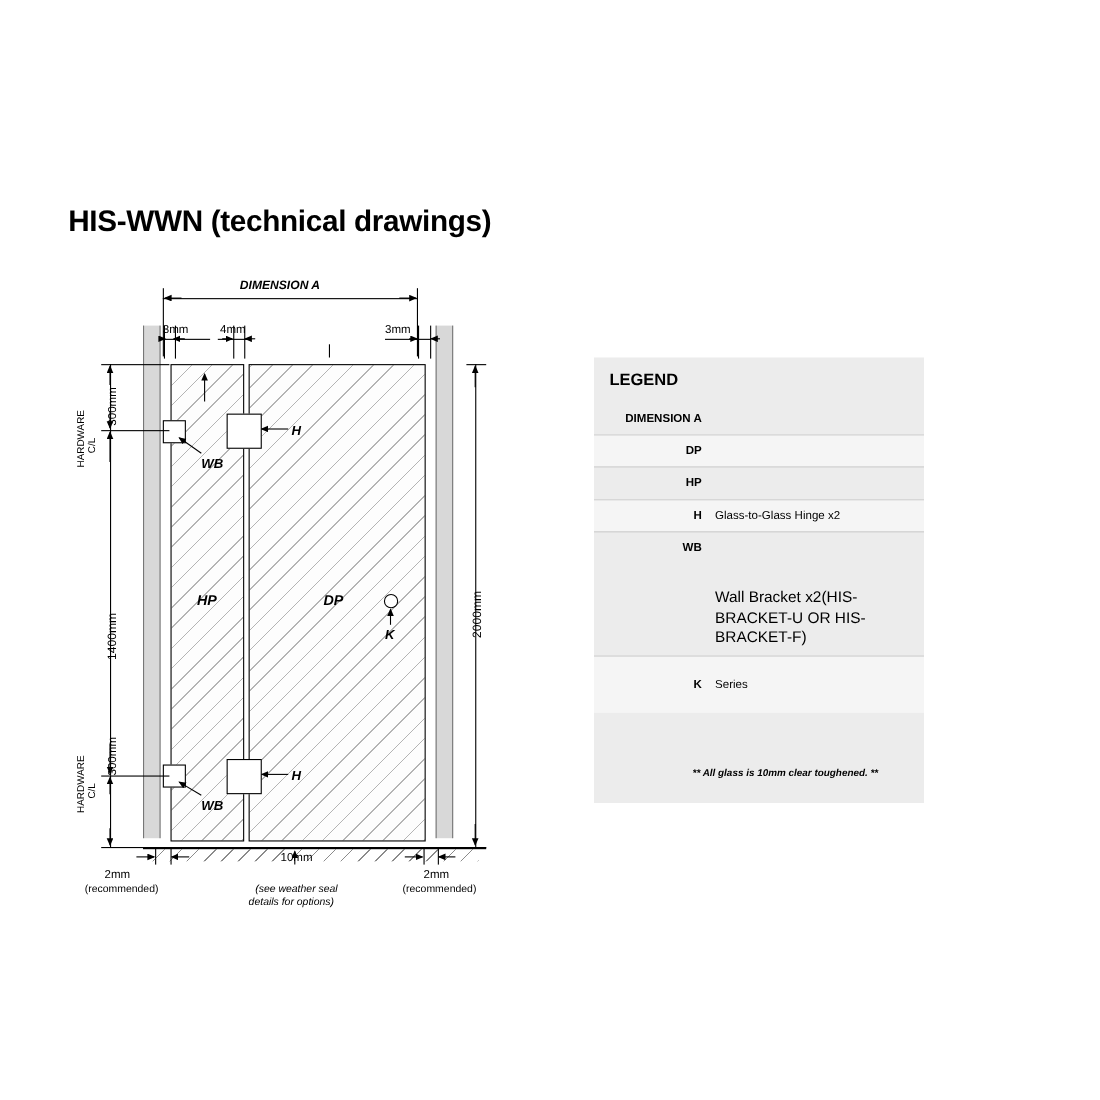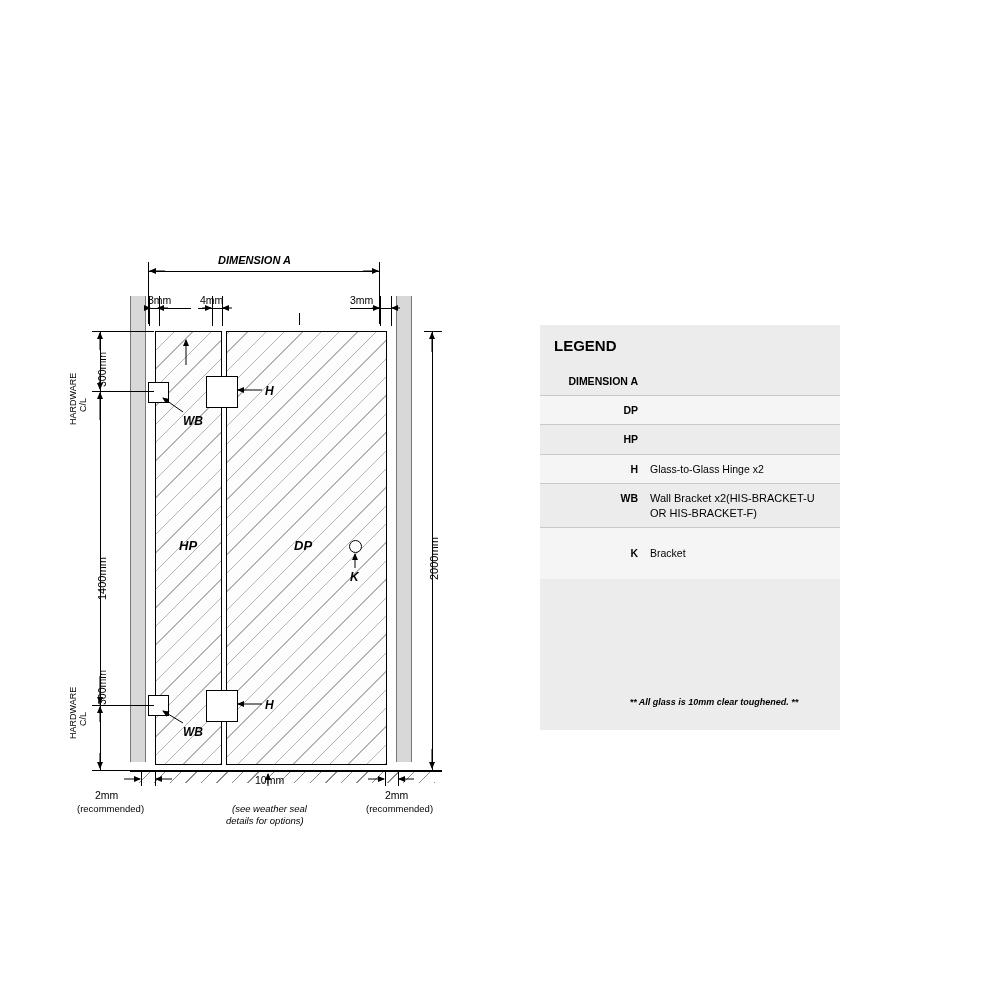--- a/index.html
+++ b/index.html
@@ -107,27 +107,28 @@
   }
   .lrow .val{
     flex:1;font-size:10.5px;line-height:1.35;
   }
   .lrow.alt{background:#f5f5f5;}
   .lrow.nob{border-bottom:none;}
   .legend-foot{
     position:absolute;left:0;top:372px;width:348px;text-align:center;
     font-size:9px;font-style:italic;font-weight:bold;
   }
-  .wide .val{font-size:11px;}
+  .wide .val{font-size:14px;margin-top:42px;}
 </style>
 </head>
 <body>
 
 <div class="page">
 
+  <div id="page-title">HIS-WWN (technical drawings)</div>
 
   <div class="drawing">
 
     <div class="line vline" style="left:148px;top:262px;width:1px;height:62px;"></div>
     <div class="line vline" style="left:379px;top:262px;width:1px;height:62px;"></div>
     <div class="line hline" style="left:148px;top:271px;width:232px;"></div>
     <div class="lbl lbl-i" style="left:218px;top:254px;">DIMENSION A</div>
 
     <div class="line hline" style="left:149px;top:308px;width:42px;"></div>
     <div class="line hline" style="left:198px;top:308px;width:30px;"></div>
@@ -276,19 +277,19 @@
         <div class="val">Glass-to-Glass Hinge x2</div>
       </div>
 
       <div class="lrow wide">
         <div class="key">WB</div>
         <div class="val">Wall Bracket x2(HIS-BRACKET-U OR HIS-BRACKET-F)</div>
       </div>
 
       <div class="lrow alt nob" style="padding-top:18px;padding-bottom:18px;">
         <div class="key">K</div>
-        <div class="val">Bracket</div>
+        <div class="val">Series</div>
       </div>
     </div>
     <div class="legend-foot">** All glass is 10mm clear toughened. **</div>
   </div>
 
 </div>
 
 </body></html>

